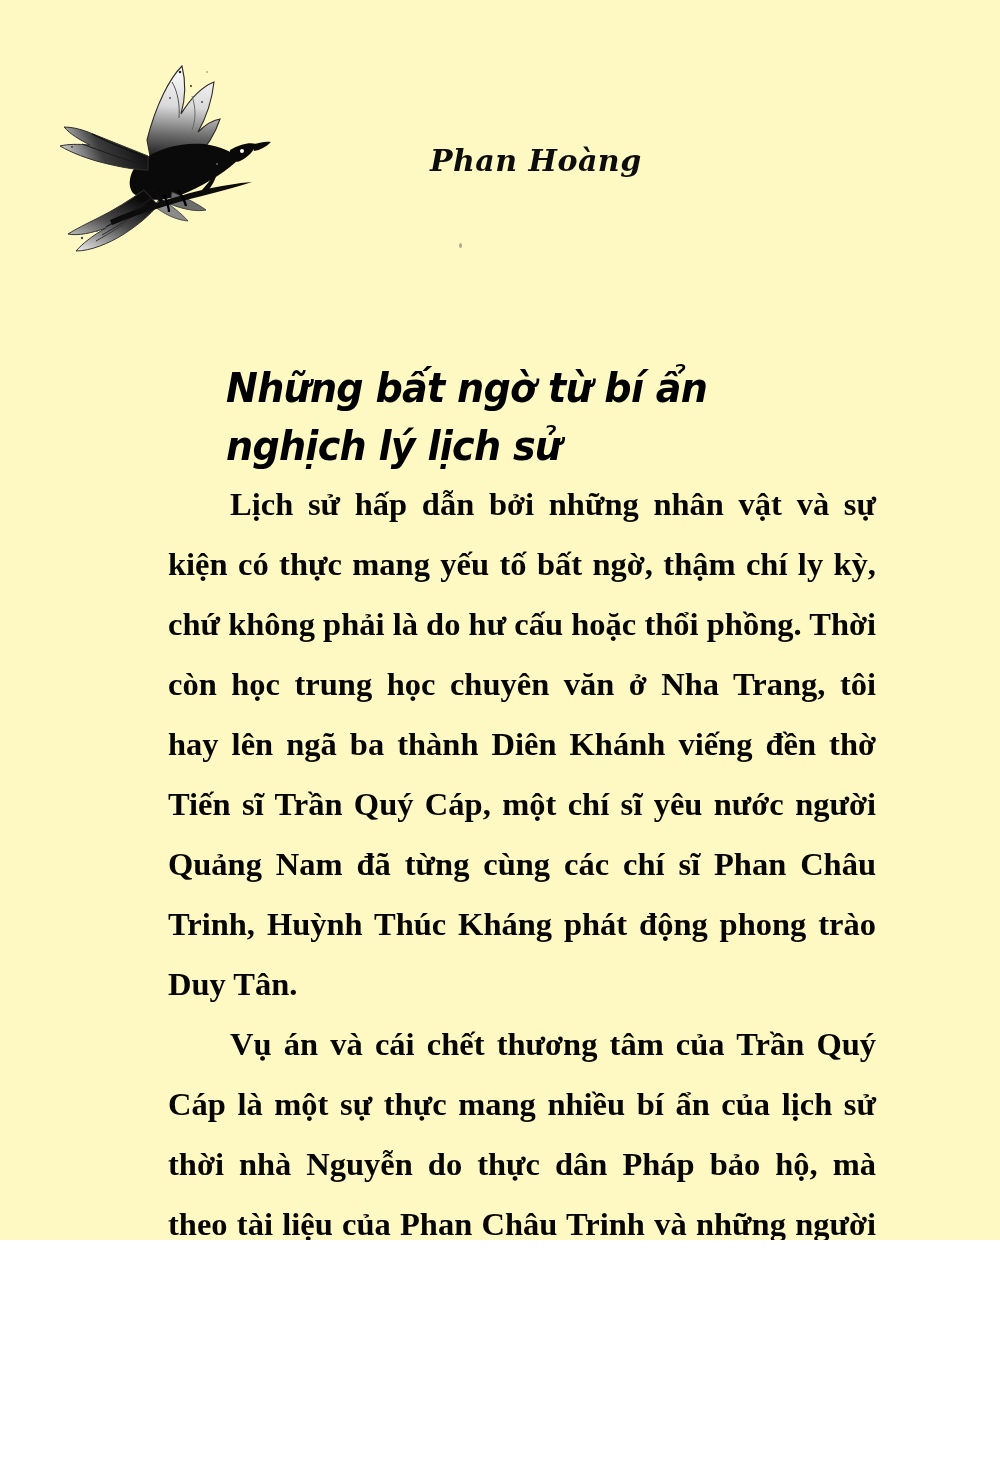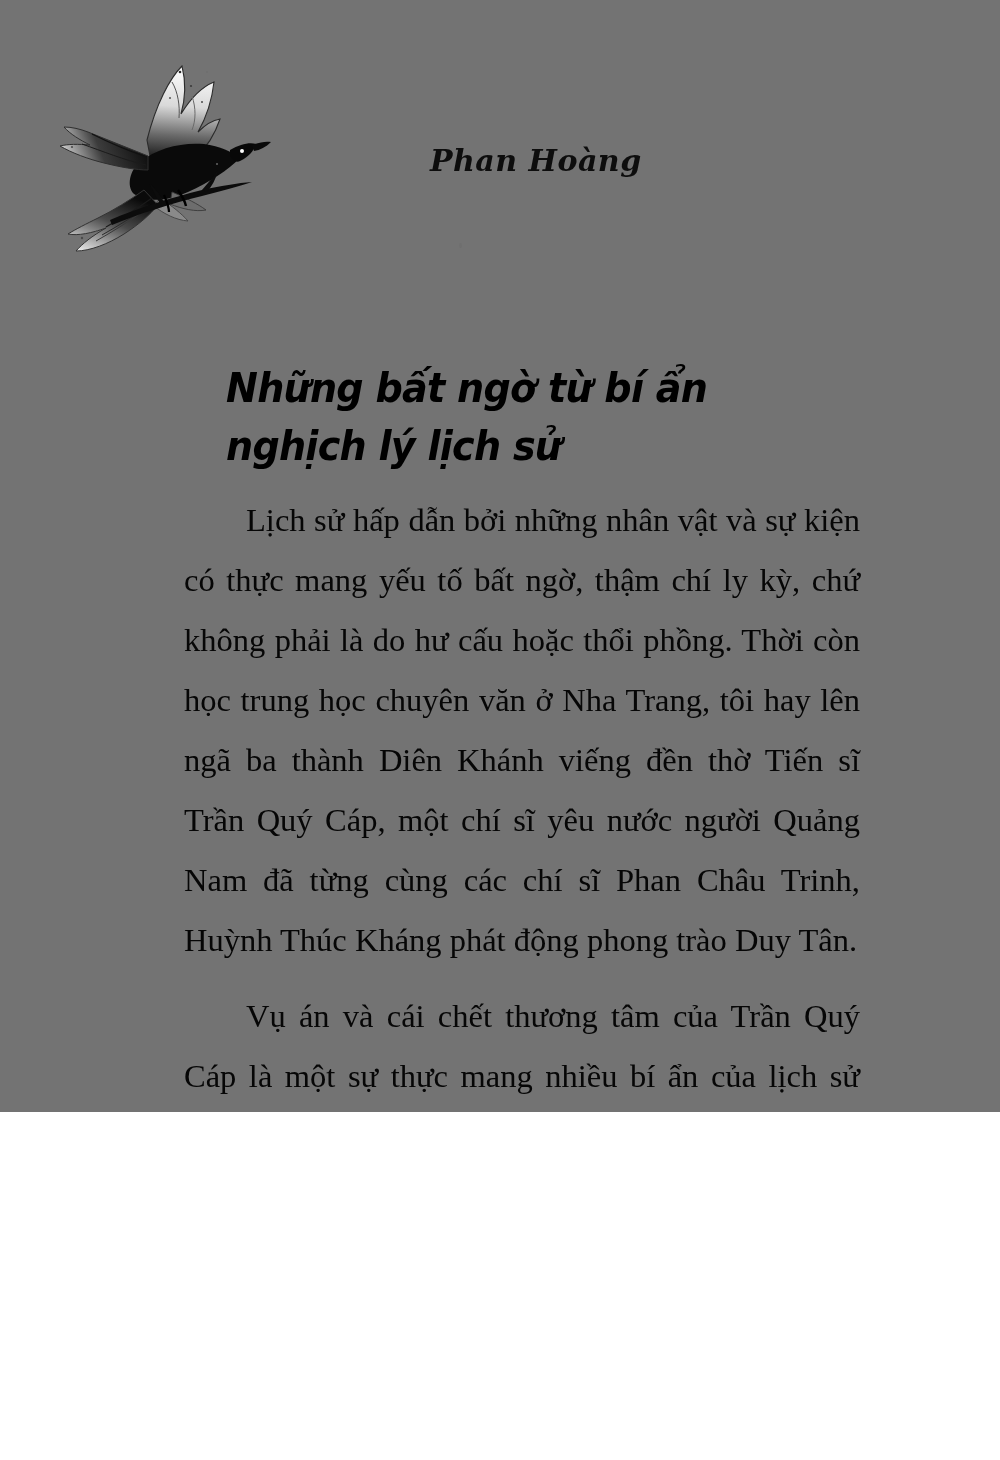--- a/index.html
+++ b/index.html
@@ -3,22 +3,22 @@
 <meta charset="utf-8">
 <style>
   html, body {
     margin: 0;
     padding: 0;
     background: #ffffff;
   }
   .page {
     position: relative;
     width: 1000px;
-    height: 1112px;
-    background: #737373;
+    height: 1240px;
+    background: #fef9c3;
     overflow: hidden;
     font-family: "Liberation Serif", "DejaVu Serif", serif;
     color: #000000;
   }
 
   
   .bird-illustration {
     position: absolute;
     left: 52px;
     top: 52px;
@@ -72,22 +72,23 @@
     left: 168px;
     top: 474px;
     width: 708px;
     font-size: 32.5px;
     line-height: 60px;
     text-align: justify;
     text-justify: inter-word;
     color: #060606;
   }
   .body-text p {
-    margin: 16px;
+    margin: 0;
     text-indent: 62px;
+    font-weight: bold;
   }
   .body-text p + p {
     margin-top: 0px;
   }
   .body-text p:last-of-type {
     text-align: justify;
   }
 
   
   .page-footer {

